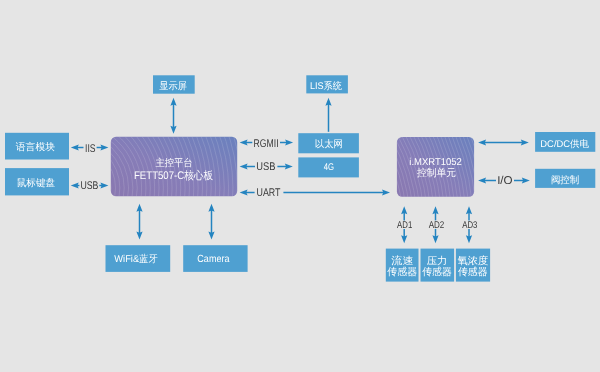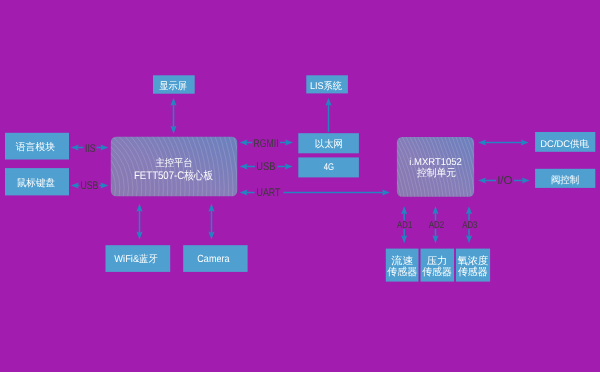--- a/index.html
+++ b/index.html
@@ -1,19 +1,19 @@
 <!DOCTYPE html>
 <html><head>
 <meta charset="utf-8">
 <title>System Block Diagram</title>
 <style>
   html,body{margin:0;padding:0;background:#ffffff;}
   body{width:600px;height:372px;overflow:hidden;
        font-family:"Liberation Sans",sans-serif;}
-  #stage{position:relative;width:600px;height:372px;background:#a21caf;
+  #stage{position:relative;width:600px;height:372px;background:#e5e5e5;
          -webkit-font-smoothing:antialiased;text-rendering:geometricPrecision;}
   svg text{-webkit-font-smoothing:antialiased;}
   #svgroot{position:absolute;left:0;top:0;width:600px;height:372px;display:block;}
 
   .blk-text{fill:#ffffff;font-family:"Liberation Sans",sans-serif;
             text-anchor:middle;font-weight:300;}
   .conn-text{fill:#3a3a3a;font-family:"Liberation Sans",sans-serif;
              text-anchor:middle;}
   .bluebox{fill:#4FA0D1;}
 </style>

